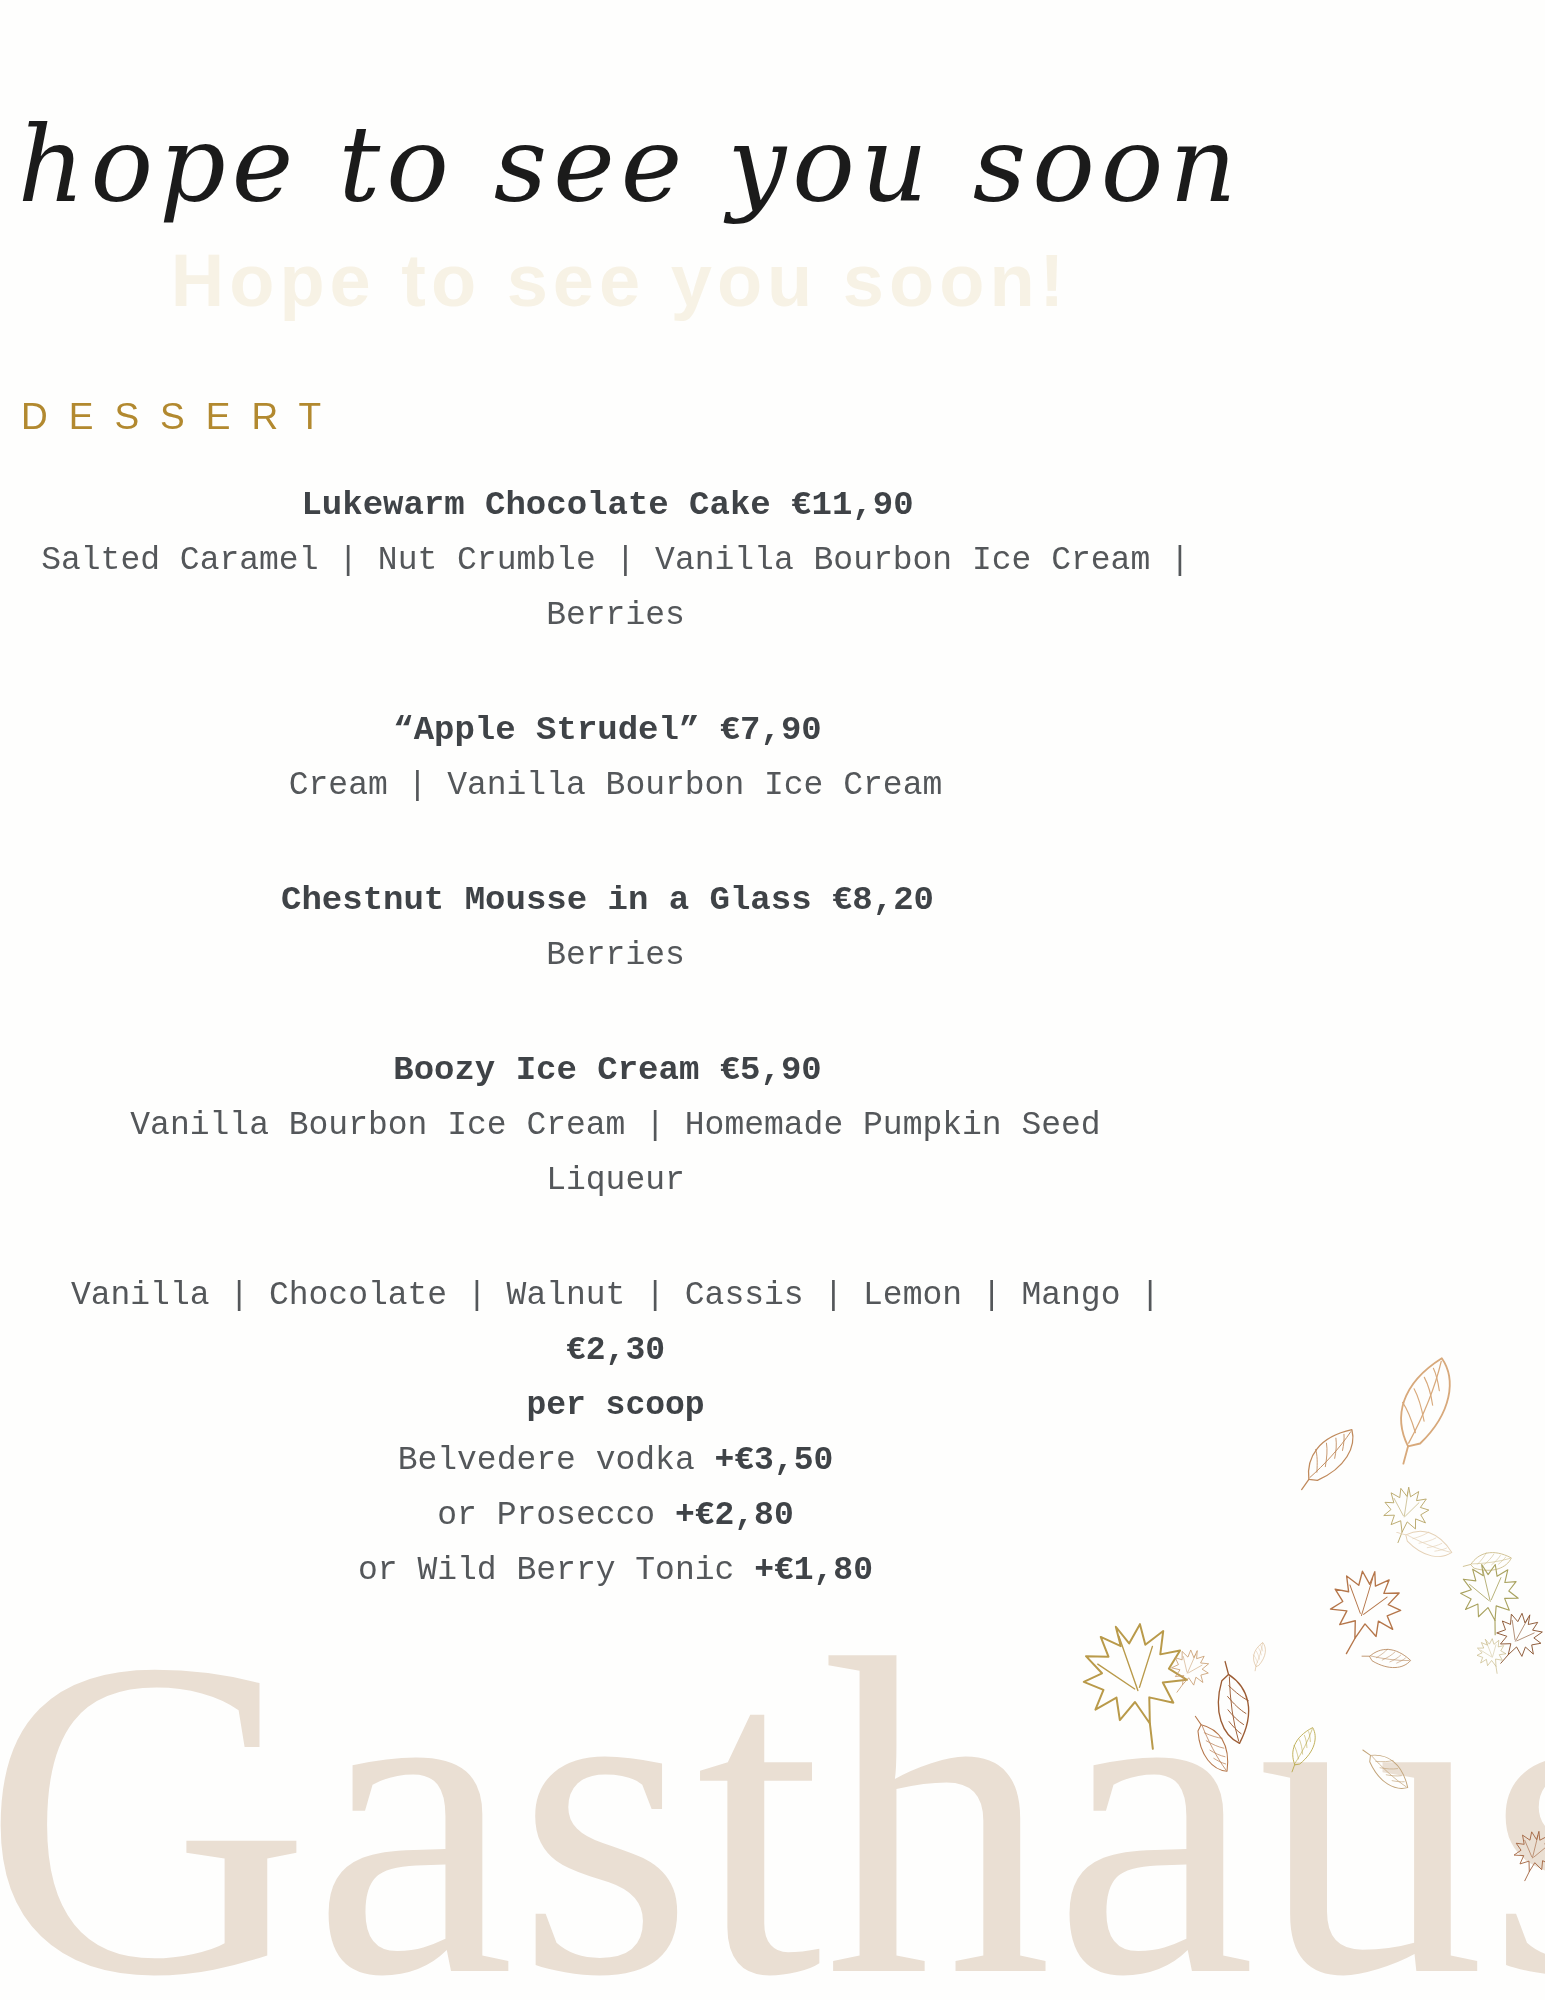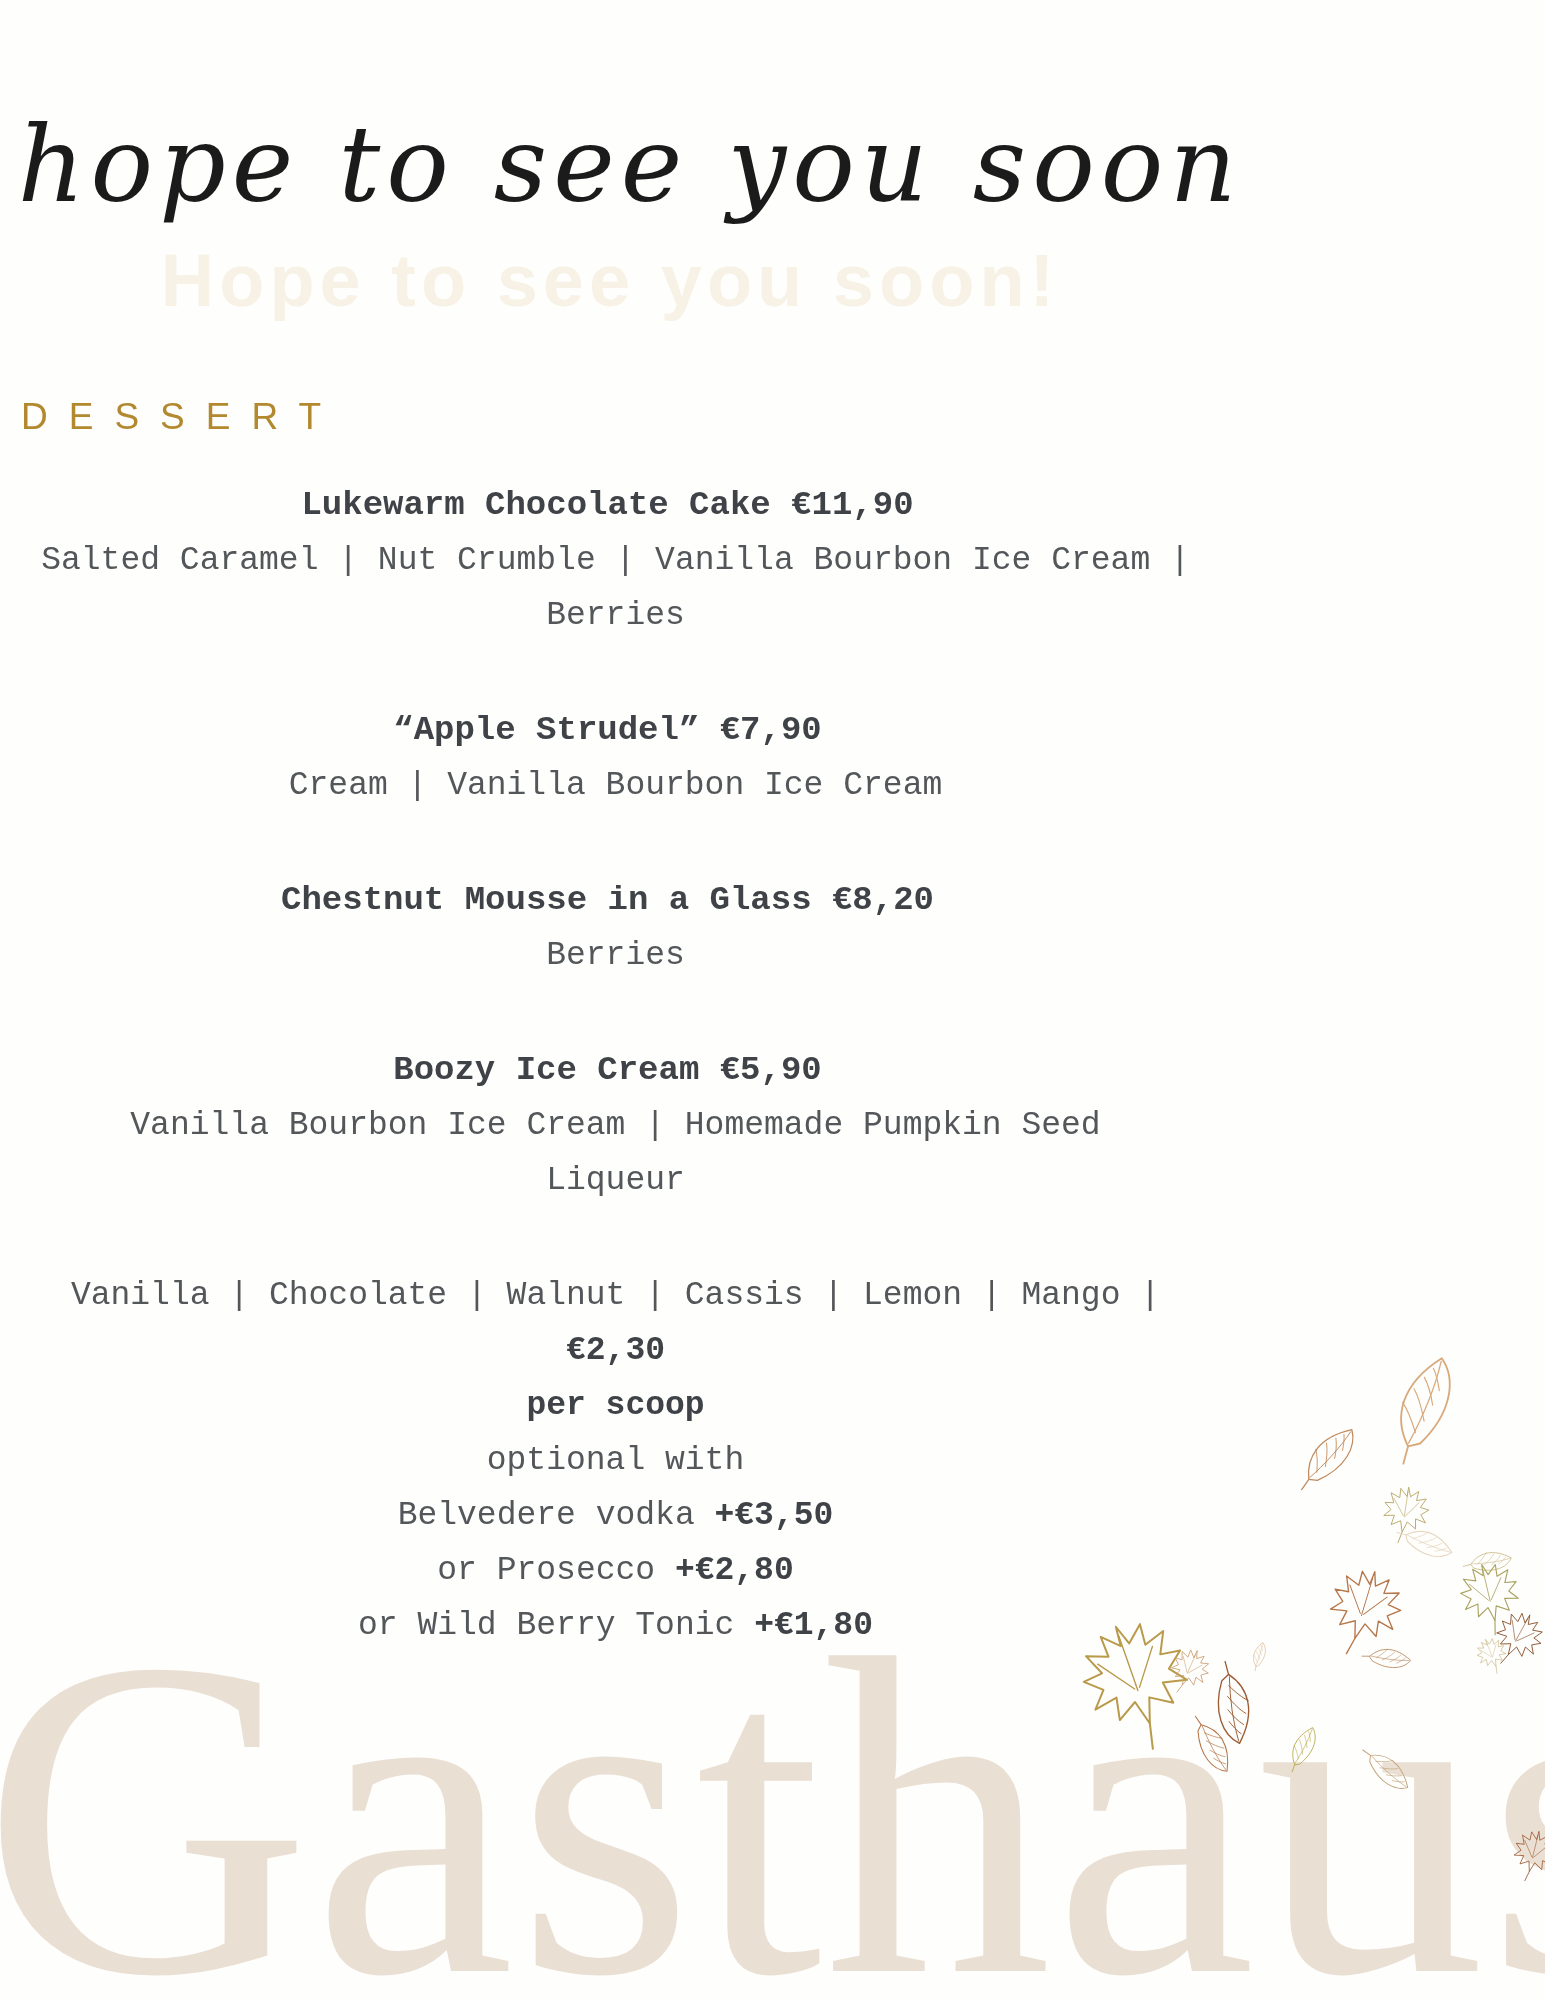--- a/index.html
+++ b/index.html
@@ -5,21 +5,21 @@
   html,body{margin:0;padding:0;background:#ffffff;}
   .page{
     position:relative;
     width:1545px;height:2000px;
     background:#fefefd;
     overflow:hidden;
     font-family:"Liberation Sans",sans-serif;
   }
   
   .ghost-tagline{
-    position:absolute;top:238px;left:10px;width:1200px;
+    position:absolute;top:238px;left:20px;width:1200px;
     text-align:center;
     font-size:74px;font-weight:700;letter-spacing:5px;
     color:var(--ghost-text,#f7f2e5);
     z-index:1;white-space:nowrap;
   }
   
   .script-tagline{
     position:absolute;top:104px;left:0;width:1260px;
     text-align:center;
     font-family:"DejaVu Serif",serif;
@@ -89,21 +89,20 @@
         <div class="item-line"><span>Berries</span></div>
       </div>
       <div class="menu-item">
         <div class="item-title">Boozy Ice Cream €5,90</div>
         <div class="item-line"><span>Vanilla Bourbon Ice Cream | Homemade Pumpkin Seed</span></div>
         <div class="item-line"><span>Liqueur</span></div>
       </div>
       <div class="menu-item">
         <div class="item-line"><span>Vanilla | Chocolate | Walnut | Cassis | Lemon | Mango | </span><span class="b">€2,30</span></div>
         <div class="item-line"><span class="b">per scoop</span></div>
-        <div class="item-line"><span>optional with</span></div>
         <div class="item-line"><span>Belvedere vodka </span><span class="b">+€3,50</span></div>
         <div class="item-line"><span>or Prosecco </span><span class="b">+€2,80</span></div>
         <div class="item-line"><span>or Wild Berry Tonic </span><span class="b">+€1,80</span></div>
       </div>
     </div>
 
   <div class="watermark">Gasthaus</div>
 
   <svg class="leaves" viewBox="0 0 505 655" xmlns="http://www.w3.org/2000/svg">
     <defs>

